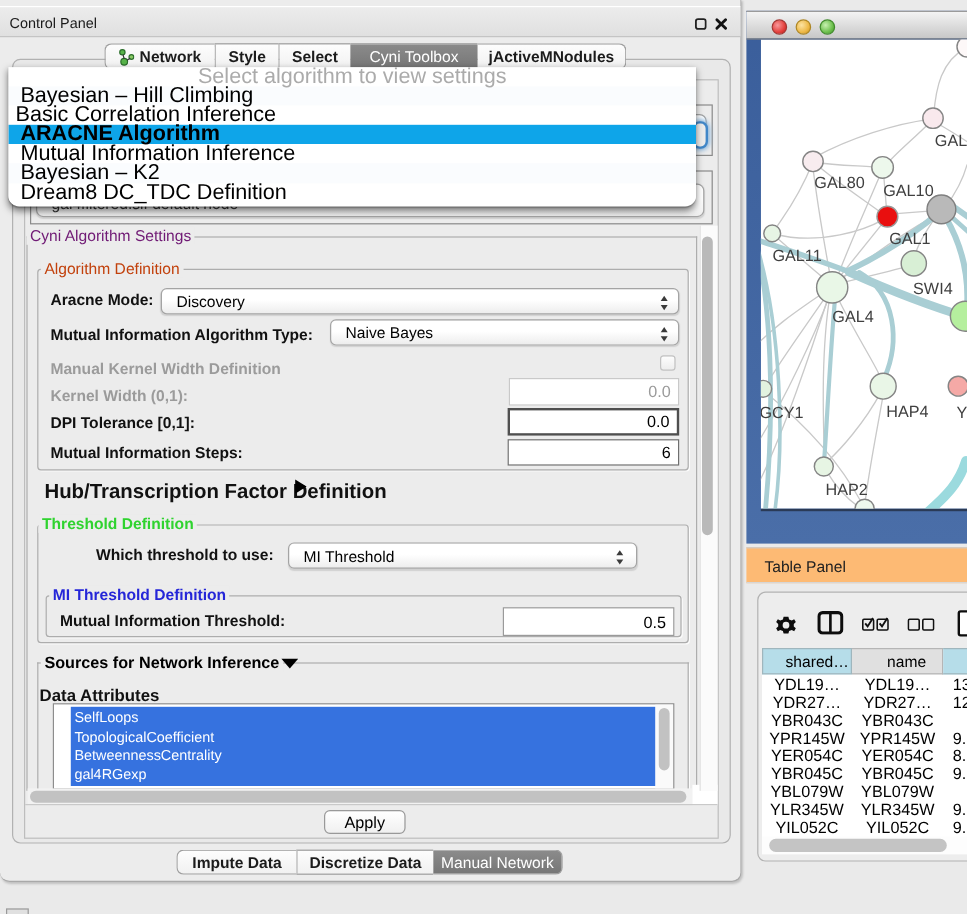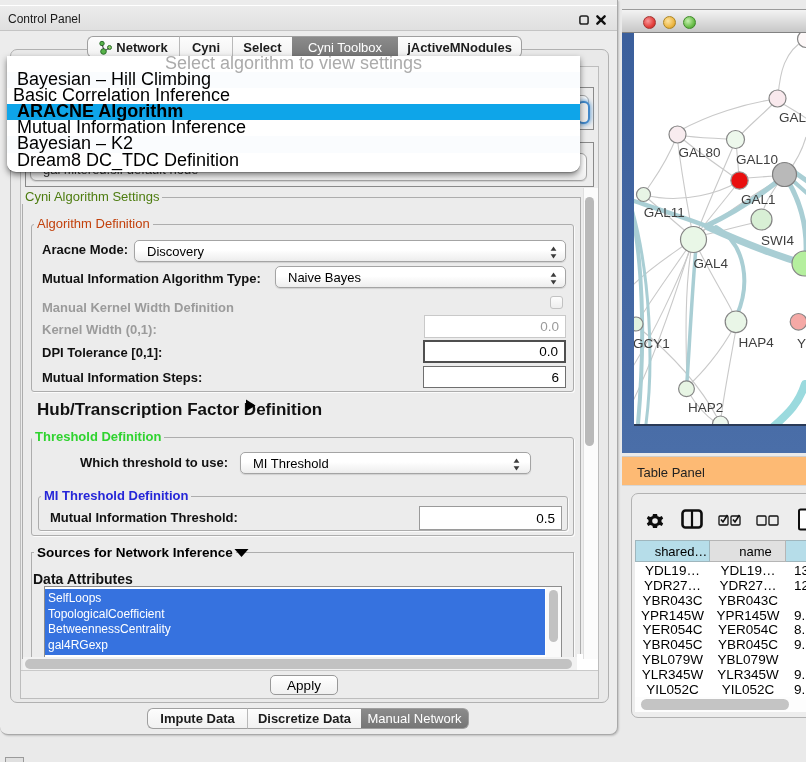--- a/index.html
+++ b/index.html
@@ -39,21 +39,21 @@
  <div class="abs" style="left:25px;top:87px;width:569px;height:43px;border:1px solid #8a8a8a;background:#ececec"></div>
  <div class="abs" style="left:25px;top:142px;width:569px;height:45px;border:1px solid #8a8a8a;background:#ececec"></div>
  <div class="combo" style="left:33px;top:95px;width:556px;height:28px;border-radius:6px"></div>
  <div class="abs" style="left:577px;top:101px;width:13px;height:23px;border:2px solid #4187c8;border-radius:6px;background:#ececec;box-shadow:0 0 4px 1px #74a9d8"></div>
  <div class="combo" style="left:30px;top:153px;width:557px;height:28px;border-radius:6px">
       <span style="top:8px;color:#333">gal4filtered.sif default node</span>
     </div>
 
  <div id="form">
   <div class="gbox" style="left:22px;top:197px;width:559px;height:462px;border-radius:0;box-shadow:none;border-bottom:none"></div>
-  <span class="gtitle" style="left:22px;top:188.5px;font-weight:400;color:#4d7c0f;font-size:13px">Cyni Algorithm Settings</span>
+  <span class="gtitle" style="left:22px;top:188.5px;font-weight:400;color:#701a75;font-size:13px">Cyni Algorithm Settings</span>
   <div class="gbox" style="left:31px;top:224px;width:543px;height:168px">
         <span class="gtitle" style="left:2px;color:#c2410c;font-weight:400">Algorithm Definition</span>
       </div>
   <div class="lbl" style="left:42px;top:242px">Aracne Mode:</div>
   <div class="combo" style="left:134px;top:240px;width:432px;height:22px">
         <span>Discovery</span>
         <svg class="abs" style="right:8px;top:5px" width="7" height="13" viewBox="0 0 7 13">
           <path d="M3.5 0.5 L6.4 4.8 L0.6 4.8 Z" fill="#3a3a3a"></path>
           <path d="M3.5 12.5 L6.4 8.2 L0.6 8.2 Z" fill="#3a3a3a"></path>
         </svg>
@@ -94,21 +94,21 @@
       </div>
   <div class="lbl" style="left:50px;top:510px">Mutual Information Threshold:</div>
   <div class="tfield" style="left:419px;top:506px;width:143px;height:24px;border:1px solid #9a9a9a;line-height:23px">0.5</div>
   <div class="gbox" style="left:31px;top:552px;width:543px;height:110px;border-bottom:none;border-radius:0"></div>
   <span class="gtitle" style="left:34px;top:545px;font-weight:700;color:#000;font-size:13.5px;background:#ececec">Sources for Network Inference</span>
   <svg class="abs" style="left:234px;top:548px" width="15" height="10" viewBox="0 0 15 10">
         <path d="M0.5 1 L14.5 1 L7.5 9 Z" fill="#000"></path>
       </svg>
   <div class="lbl" style="left:33px;top:571px;font-size:14px">Data Attributes</div>
   <div class="abs" style="left:44px;top:586px;width:518px;height:72px;border:1px solid #8d8d8d;background:#fff;overflow:hidden">
-   <div class="abs" style="left:0;top:2px;width:500px;height:66px;background:#3672df;color:#fff;font-size:12px;padding:2px 0 0 3px;line-height:15.5px">SelfLoops<br>TopologicalCoefficient<br>BetweennessCentrality<br>gal4RGexp</div>
+   <div class="abs" style="left:14px;top:2px;width:500px;height:66px;background:#3672df;color:#fff;font-size:12px;padding:2px 0 0 3px;line-height:15.5px">SelfLoops<br>TopologicalCoefficient<br>BetweennessCentrality<br>gal4RGexp</div>
    <div class="abs" style="left:501px;top:0;width:15px;height:72px;background:#fafafa">
           <div class="abs" style="left:3px;top:3px;width:9px;height:52px;background:#c2c2c2;border-radius:5px"></div>
         </div>
   </div>
 
   <div class="abs" style="left:23px;top:657px;width:554px;height:14px;background:#f2f2f2"></div>
   <div class="abs" style="left:25px;top:659px;width:547px;height:10px;background:#c2c2c2;border-radius:5px"></div>
   <div class="abs" style="left:577px;top:654px;width:21px;height:17px;background:#fff"></div>
   <div class="abs" style="left:21px;top:670px;width:577px;height:1px;background:#c9c9c9"></div>
 
@@ -124,21 +124,21 @@
  <div class="tabs" style="left:87px">
   <div class="tab first" style="width:92px;padding:0;display:flex;align-items:center;justify-content:center;gap:4px">
         <svg width="13" height="15" viewBox="0 0 13 15">
           <circle cx="3" cy="3.5" r="2.2" fill="#57b349" stroke="#2c6e2c"></circle>
           <circle cx="4.5" cy="11.5" r="2.8" fill="#57b349" stroke="#2c6e2c"></circle>
           <circle cx="10.5" cy="7.5" r="2" fill="#88c964" stroke="#2c6e2c"></circle>
           <path d="M3.5 5.5 L4.5 9 M6.8 10.2 L9.5 8.5" stroke="#333" stroke-width="1"></path>
         </svg>
         <span>Network</span>
       </div>
-  <div class="tab sep" style="width:53px">Cyni</div>
+  <div class="tab sep" style="width:53px">Style</div>
   <div class="tab sep" style="width:60px">Select</div>
   <div class="tab sel" style="width:106px;font-weight:400">Cyni Toolbox</div>
   <div class="tab last" style="width:124px">jActiveMNodules</div>
  </div>
 </div>
 
 <div id="popup" class="abs" style="left:7px;top:55.5px;width:573px;height:116px;background:#fff;border-radius:0 0 9px 9px;box-shadow:0 3px 6px rgba(0,0,0,.5),0 1px 1px rgba(0,0,0,.2);font-size:18px;color:#000;overflow:hidden">
  <div style="height:16.2px;background:#fff;text-align:center;color:#ababab;line-height:15px">Select algorithm to view settings</div>
  <div style="height:16.2px;background:#fafcfe;padding-left:10px;line-height:15px">Bayesian – Hill Climbing</div>
  <div style="height:16.2px;background:#fff;padding-left:6px;line-height:15px">Basic Correlation Inference</div>

